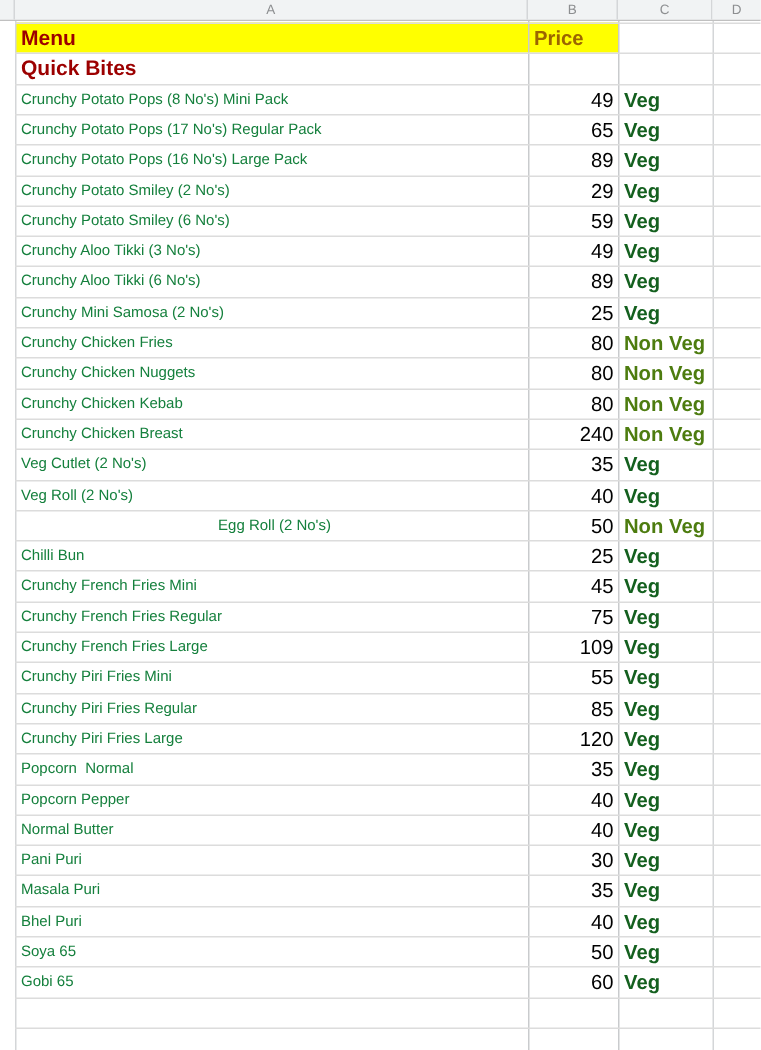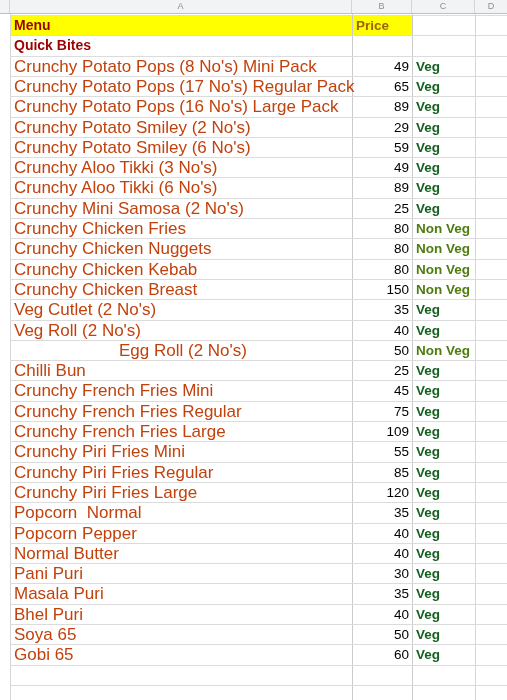--- a/index.html
+++ b/index.html
@@ -80,22 +80,22 @@
     position: absolute;
     box-sizing: border-box;
     overflow: visible;
     white-space: pre;
   }
   .cell-a {
     left: 10px;
     width: 342px;
     padding-left: 4px;
     text-align: left;
-    font-size: 17px;
-    color: #c2410c;
+    font-size: 10px;
+    color: #15803d;
   }
   .cell-b {
     left: 353px;
     width: 59px;
     padding-right: 3px;
     text-align: right;
     font-size: 13.5px;
     color: #000000;
   }
   .cell-c {
@@ -215,21 +215,21 @@
       <div class="cell cell-a" style="top: 220px; height: 17.3px; line-height: 17.3px;">Crunchy Chicken Fries</div>
       <div class="cell cell-b" style="top: 220px; height: 17.3px; line-height: 17.3px;">80</div>
       <div class="cell cell-c nonveg" style="top: 220px; height: 17.3px; line-height: 17.3px;">Non Veg</div>
       <div class="cell cell-a" style="top: 240.3px; height: 17.3px; line-height: 17.3px;">Crunchy Chicken Nuggets</div>
       <div class="cell cell-b" style="top: 240.3px; height: 17.3px; line-height: 17.3px;">80</div>
       <div class="cell cell-c nonveg" style="top: 240.3px; height: 17.3px; line-height: 17.3px;">Non Veg</div>
       <div class="cell cell-a" style="top: 260.6px; height: 14px; line-height: 17.3px;">Crunchy Chicken Kebab</div>
       <div class="cell cell-b" style="top: 260.6px; height: 17.3px; line-height: 17.3px;">80</div>
       <div class="cell cell-c nonveg" style="top: 260.6px; height: 17.3px; line-height: 17.3px;">Non Veg</div>
       <div class="cell cell-a" style="top: 280.9px; height: 17.3px; line-height: 17.3px;">Crunchy Chicken Breast</div>
-      <div class="cell cell-b" style="top: 280.9px; height: 17.3px; line-height: 17.3px;">150</div>
+      <div class="cell cell-b" style="top: 280.9px; height: 17.3px; line-height: 17.3px;">240</div>
       <div class="cell cell-c nonveg" style="top: 280.9px; height: 17.3px; line-height: 17.3px;">Non Veg</div>
       <div class="cell cell-a" style="top: 301.2px; height: 17.3px; line-height: 17.3px;">Veg Cutlet (2 No's)</div>
       <div class="cell cell-b" style="top: 301.2px; height: 17.3px; line-height: 17.3px;">35</div>
       <div class="cell cell-c veg" style="top: 301.2px; height: 17.3px; line-height: 17.3px;">Veg</div>
       <div class="cell cell-a" style="top: 321.5px; height: 17.3px; line-height: 17.3px;">Veg Roll (2 No's)</div>
       <div class="cell cell-b" style="top: 321.5px; height: 17.3px; line-height: 17.3px;">40</div>
       <div class="cell cell-c veg" style="top: 321.5px; height: 17.3px; line-height: 17.3px;">Veg</div>
       <div class="cell cell-a" style="top: 341.8px; height: 34px; line-height: 17.3px; text-align: center;">Egg Roll (2 No's)</div>
       <div class="cell cell-b" style="top: 341.8px; height: 17.3px; line-height: 17.3px;">50</div>
       <div class="cell cell-c nonveg" style="top: 341.8px; height: 17.3px; line-height: 17.3px;">Non Veg</div>

